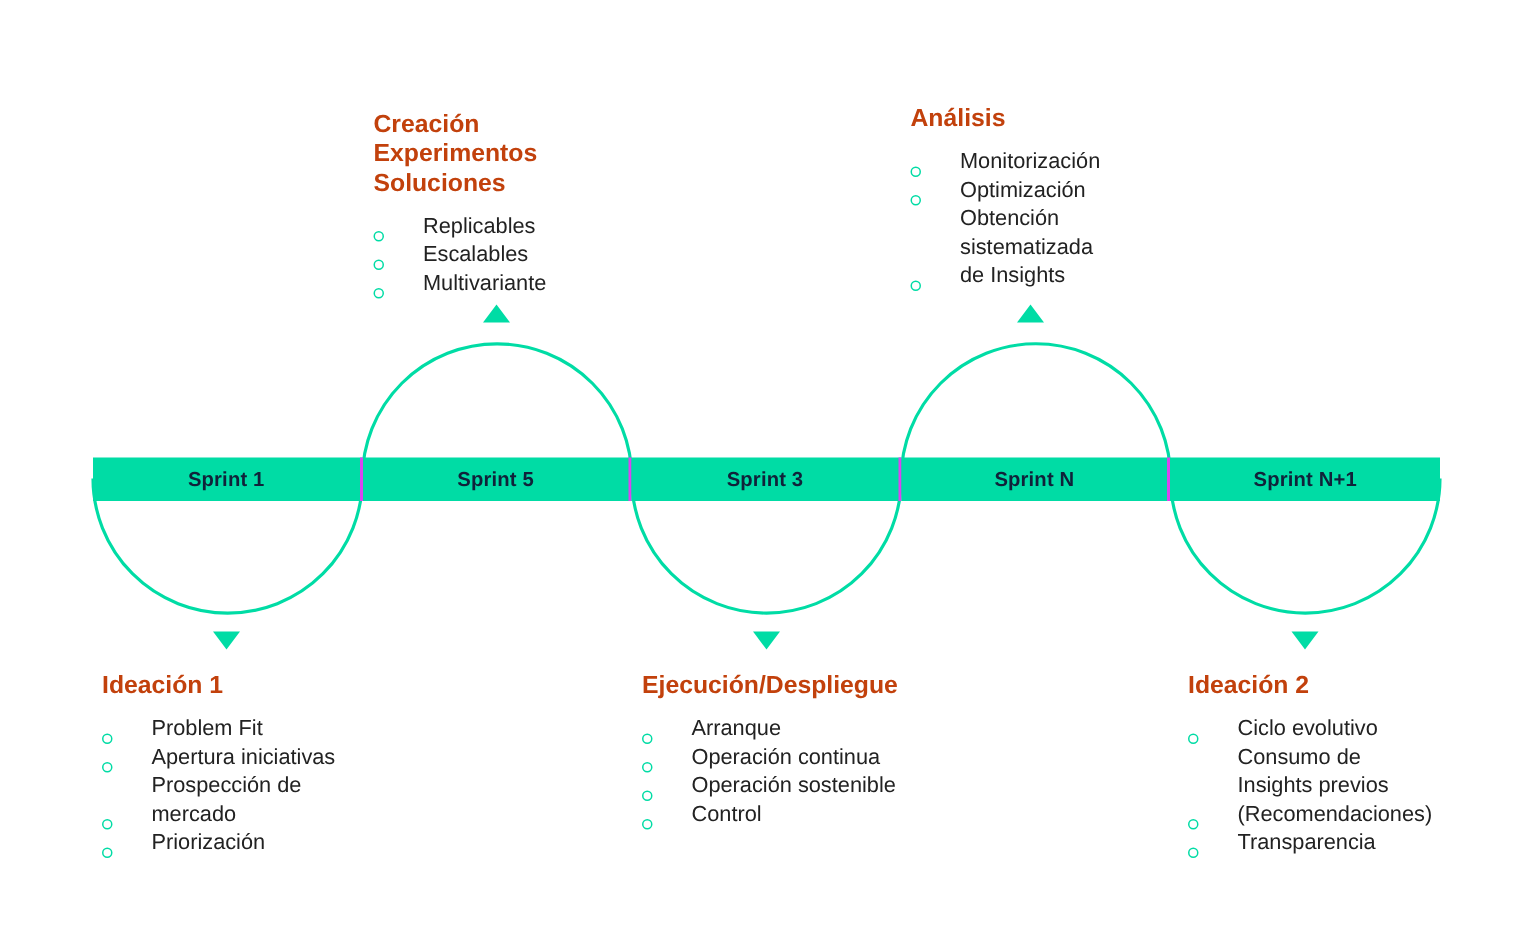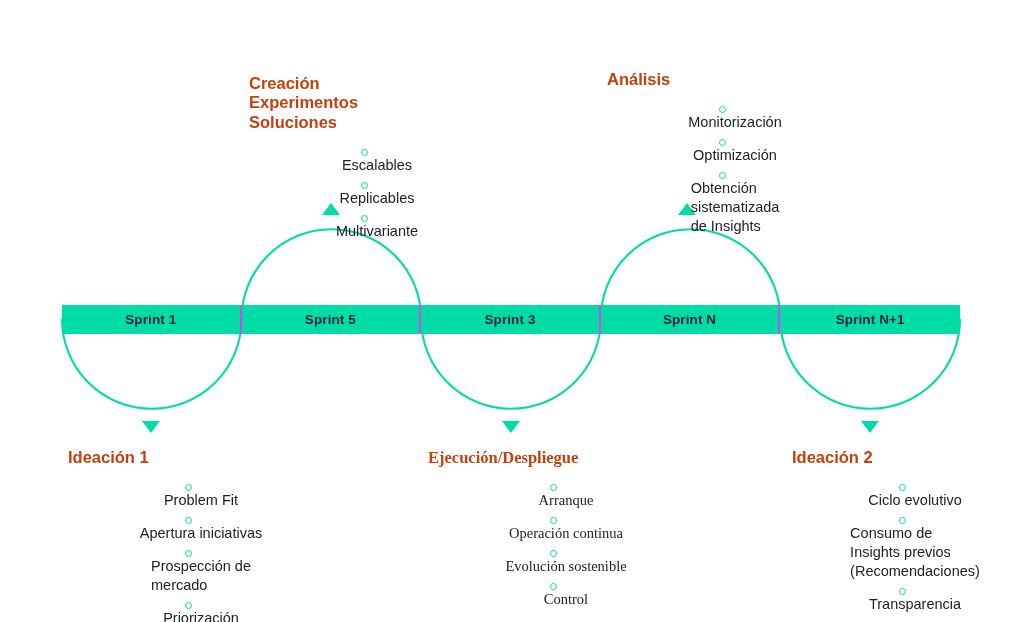--- a/index.html
+++ b/index.html
@@ -72,23 +72,22 @@
     margin: 0 0 10px 0;
     white-space: pre-line;
   }
   .bullets {
     list-style: none;
     margin: 0;
     padding: 0;
   }
   .bullet-row {
     display: flex;
-    align-items: center;
+    align-items: flex-end;
     margin-bottom: 0px;
-    flex-direction: column;
   }
   .bullet-dot {
     flex: 0 0 auto;
     width: 5px;
     height: 5px;
     border-radius: 50%;
     border: 1.3px solid #00DCA5;
     background: transparent;
     margin-top: 7px;
     margin-right: 0;
@@ -157,25 +156,25 @@
   <div class="arrow arrow-down" style="left:502px; top:421px;"></div>
   <div class="arrow arrow-down" style="left:861px; top:421px;"></div>
 
   <div class="block" style="left:249px; top:74px; width:230px;">
     <div class="block-title">Creación
 Experimentos
 Soluciones</div>
     <ul class="bullets">
       <li class="bullet-row">
         <span class="bullet-dot"></span>
+        <span class="bullet-text">Replicables</span>
+      </li>
+      <li class="bullet-row">
+        <span class="bullet-dot"></span>
         <span class="bullet-text">Escalables</span>
-      </li>
-      <li class="bullet-row">
-        <span class="bullet-dot"></span>
-        <span class="bullet-text">Replicables</span>
       </li>
       <li class="bullet-row">
         <span class="bullet-dot"></span>
         <span class="bullet-text">Multivariante</span>
       </li>
     </ul>
   </div>
 
   <div class="block" style="left:607px; top:70px; width:230px;">
     <div class="block-title">Análisis</div>
@@ -213,34 +212,34 @@
         <span class="bullet-text">Prospección de
 mercado</span>
       </li>
       <li class="bullet-row">
         <span class="bullet-dot"></span>
         <span class="bullet-text">Priorización</span>
       </li>
     </ul>
   </div>
 
-  <div class="block" style="left:428px; top:448px; width:250px;font-family:Liberation Serif, serif;">
+  <div class="block" style="left:428px; top:448px; width:250px;">
     <div class="block-title">Ejecución/Despliegue</div>
     <ul class="bullets">
       <li class="bullet-row">
         <span class="bullet-dot"></span>
         <span class="bullet-text">Arranque</span>
       </li>
       <li class="bullet-row">
         <span class="bullet-dot"></span>
         <span class="bullet-text">Operación continua</span>
       </li>
       <li class="bullet-row">
         <span class="bullet-dot"></span>
-        <span class="bullet-text">Evolución sostenible</span>
+        <span class="bullet-text">Operación sostenible</span>
       </li>
       <li class="bullet-row">
         <span class="bullet-dot"></span>
         <span class="bullet-text">Control</span>
       </li>
     </ul>
   </div>
 
   <div class="block" style="left:792px; top:448px; width:220px;">
     <div class="block-title">Ideación 2</div>

